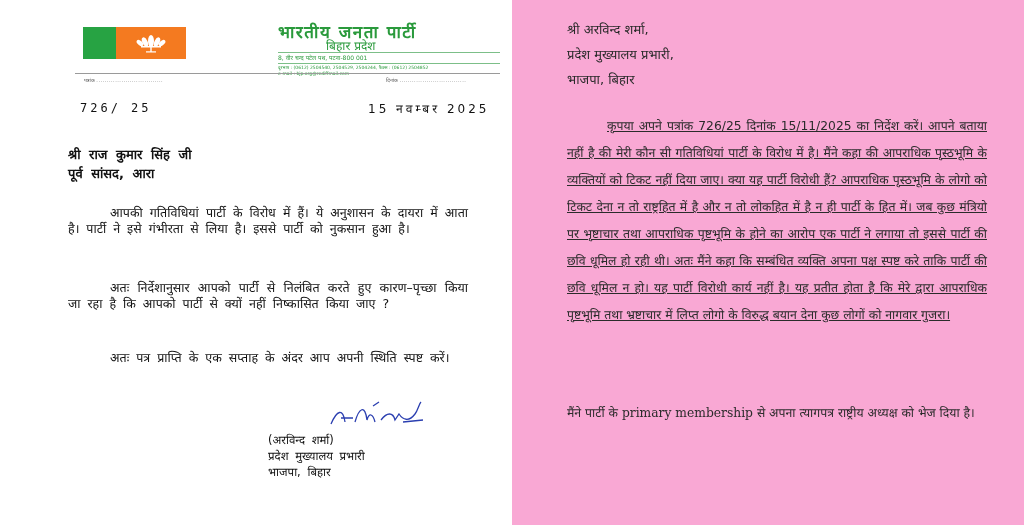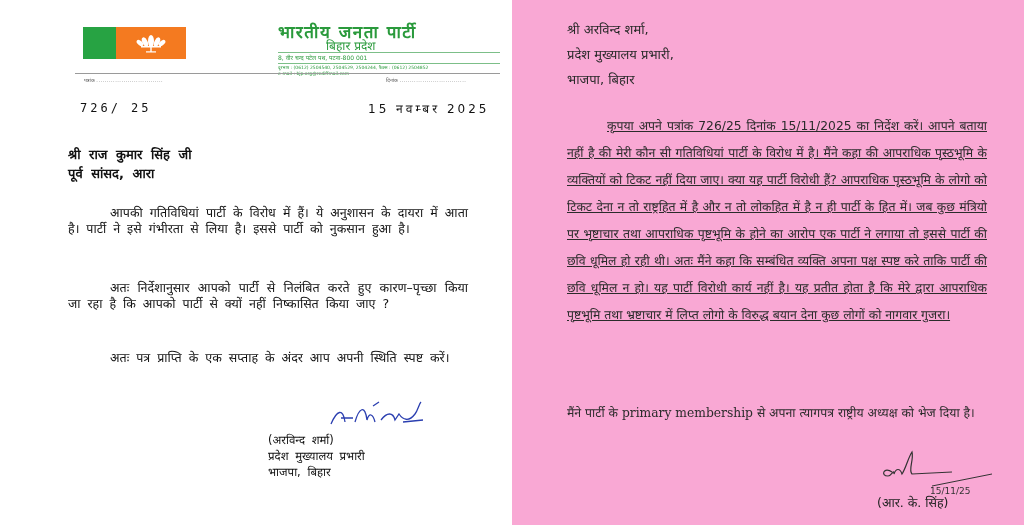--- a/index.html
+++ b/index.html
@@ -113,21 +113,13 @@
     <div>श्री अरविन्द शर्मा,</div>
     <div>प्रदेश मुख्यालय प्रभारी,</div>
     <div>भाजपा, बिहार</div>
   </div>
 
   <div class="rpara rp1"><span class="indent"></span><span>कृपया अपने पत्रांक 726/25 दिनांक 15/11/2025 का निर्देश करें। आपने बताया नहीं है की मेरी कौन सी गतिविधियां पार्टी के विरोध में है। मैंने कहा की आपराधिक पृस्ठभूमि के व्यक्तियों को टिकट नहीं दिया जाए। क्या यह पार्टी विरोधी हैं? आपराधिक पृस्ठभूमि के लोगो को टिकट देना न तो राष्ट्रहित में है और न तो लोकहित में है न ही पार्टी के हित में। जब कुछ मंत्रियो पर भृष्टाचार तथा आपराधिक पृष्टभूमि के होने का आरोप एक पार्टी ने लगाया तो इससे पार्टी की छवि धूमिल हो रही थी। अतः मैंने कहा कि सम्बंधित व्यक्ति अपना पक्ष स्पष्ट करे ताकि पार्टी की छवि धूमिल न हो। यह पार्टी विरोधी कार्य नहीं है। यह प्रतीत होता है कि मेरे द्वारा आपराधिक पृष्टभूमि तथा भ्रष्टाचार में लिप्त लोगो के विरुद्ध बयान देना कुछ लोगों को नागवार गुजरा।</span></div>
   <div class="rpara rp2">
     <span>मैंने पार्टी के </span><span class="latin">primary membership</span><span> से अपना त्यागपत्र राष्ट्रीय अध्यक्ष को भेज दिया है।</span>
   </div>
 
-  <div class="sig-right">
-    <svg width="130" height="50" viewBox="0 0 130 50">
-      <path d="M20 24 C12 18, 8 28, 16 28 C20 28, 22 20, 22 26 C24 20, 28 20, 30 26 C34 20, 36 10, 40 4 C42 12, 36 22, 40 26 L80 24" fill="none" stroke="#333" stroke-width="1.2"></path>
-      <path d="M60 38 C80 34, 100 30, 120 26" fill="none" stroke="#333" stroke-width="1"></path>
-      <text x="58" y="46" font-size="9" fill="#333" font-family="DejaVu Sans, sans-serif">15/11/25</text>
-    </svg>
-    <div class="name">(आर. के. सिंह)</div>
-  </div>
 </div>
 
 </body></html>

